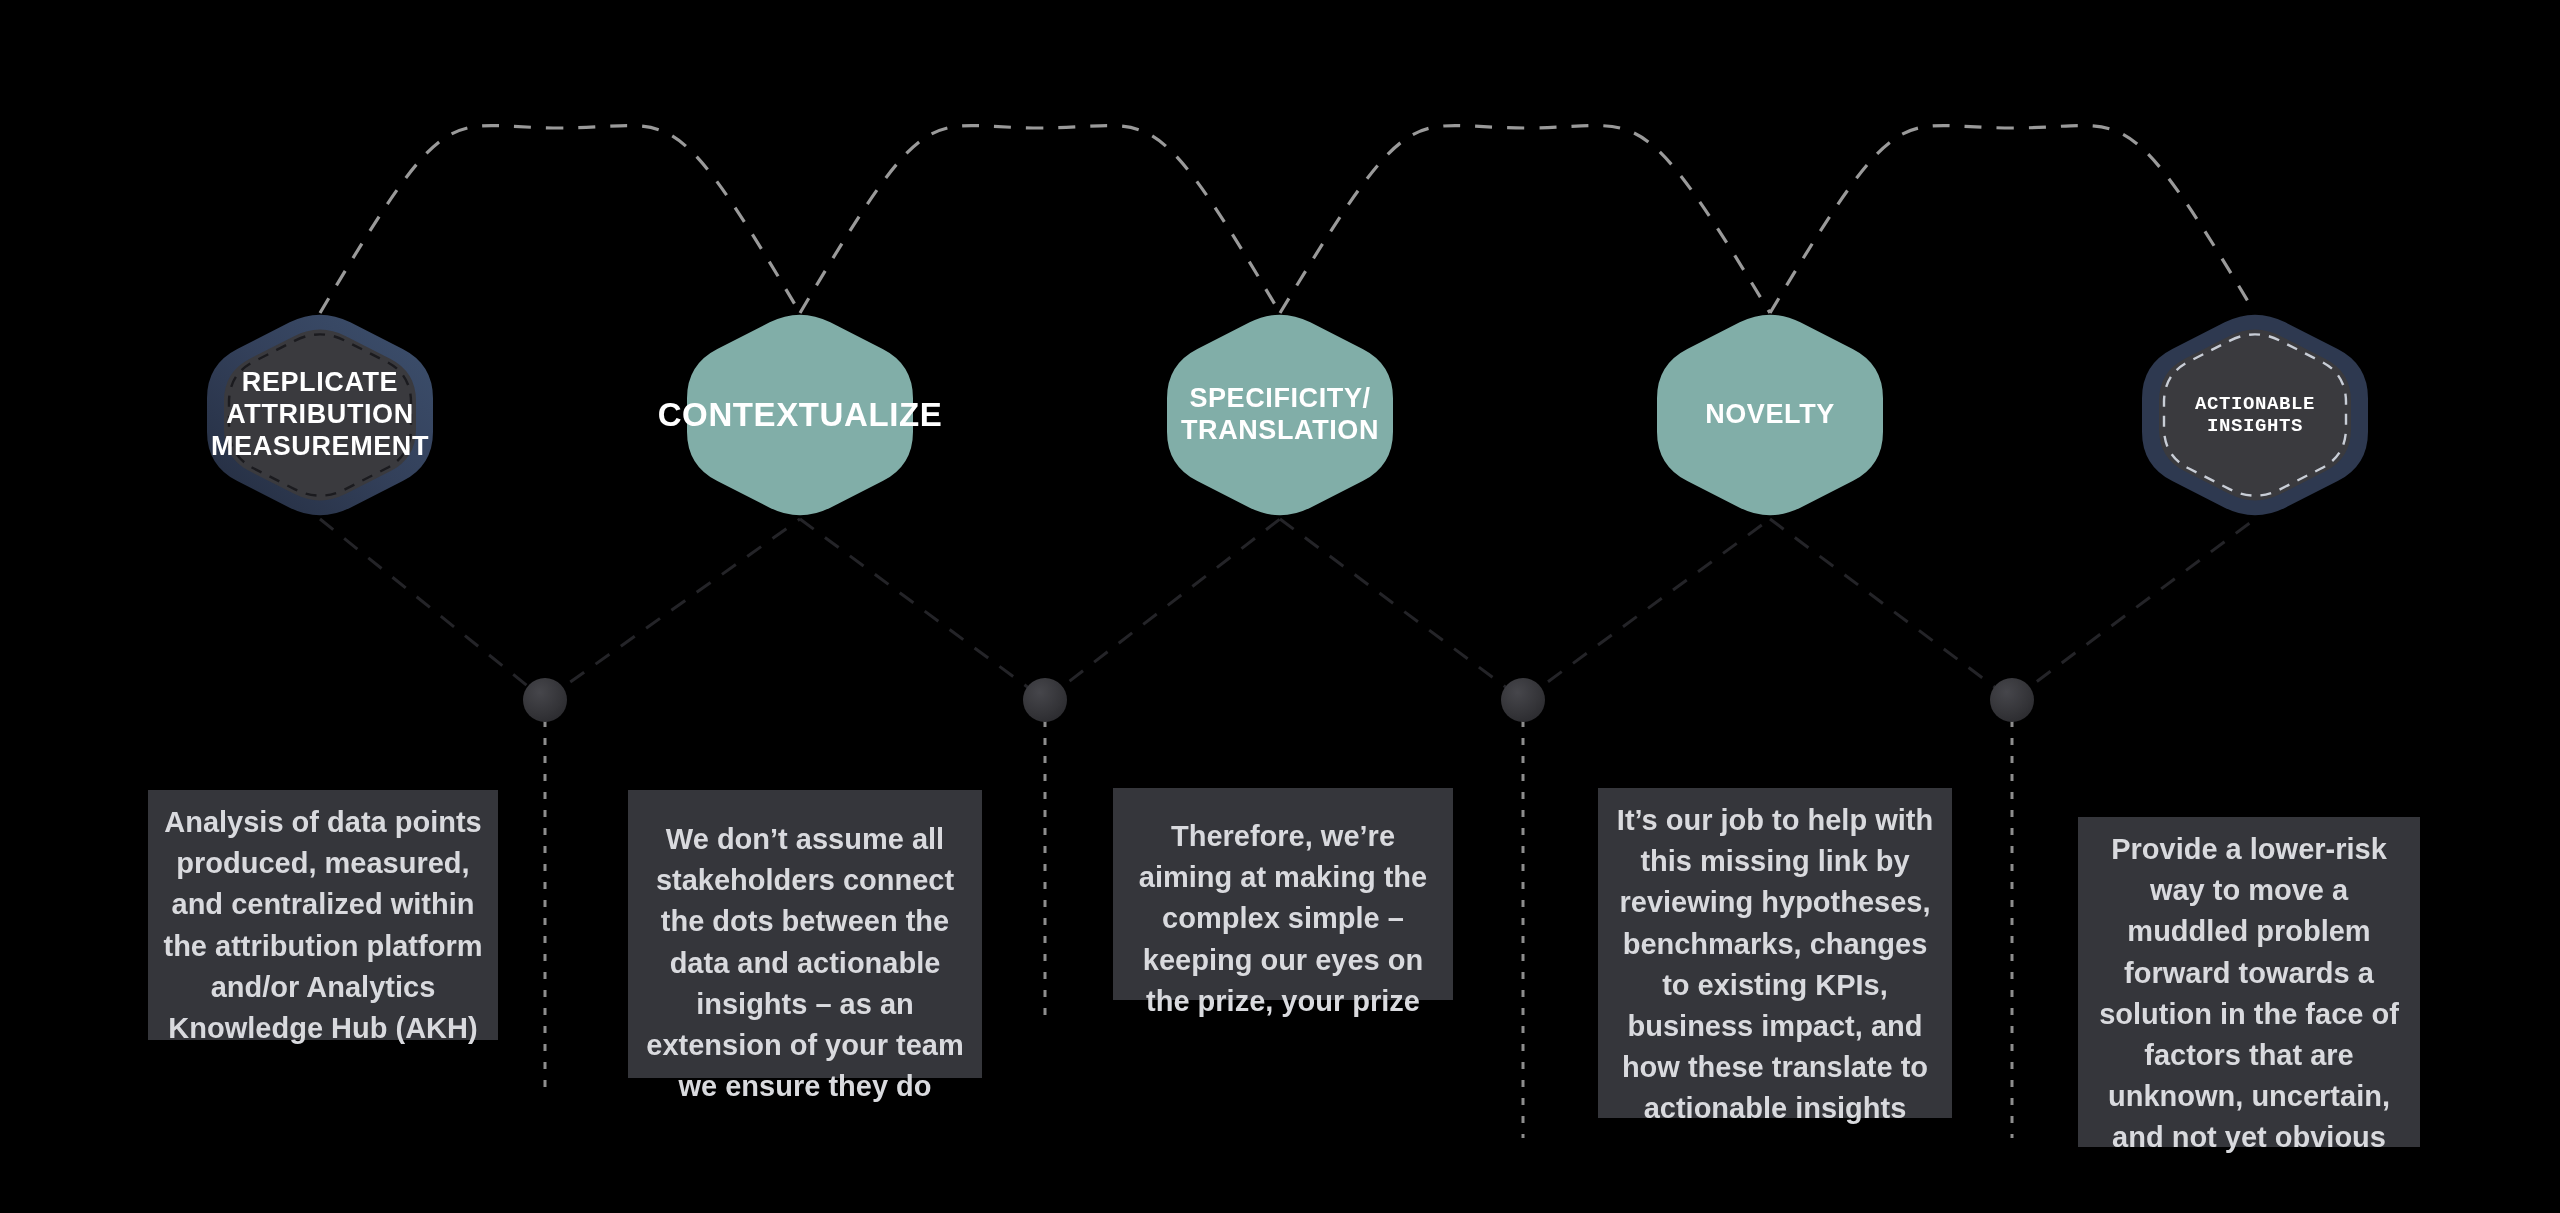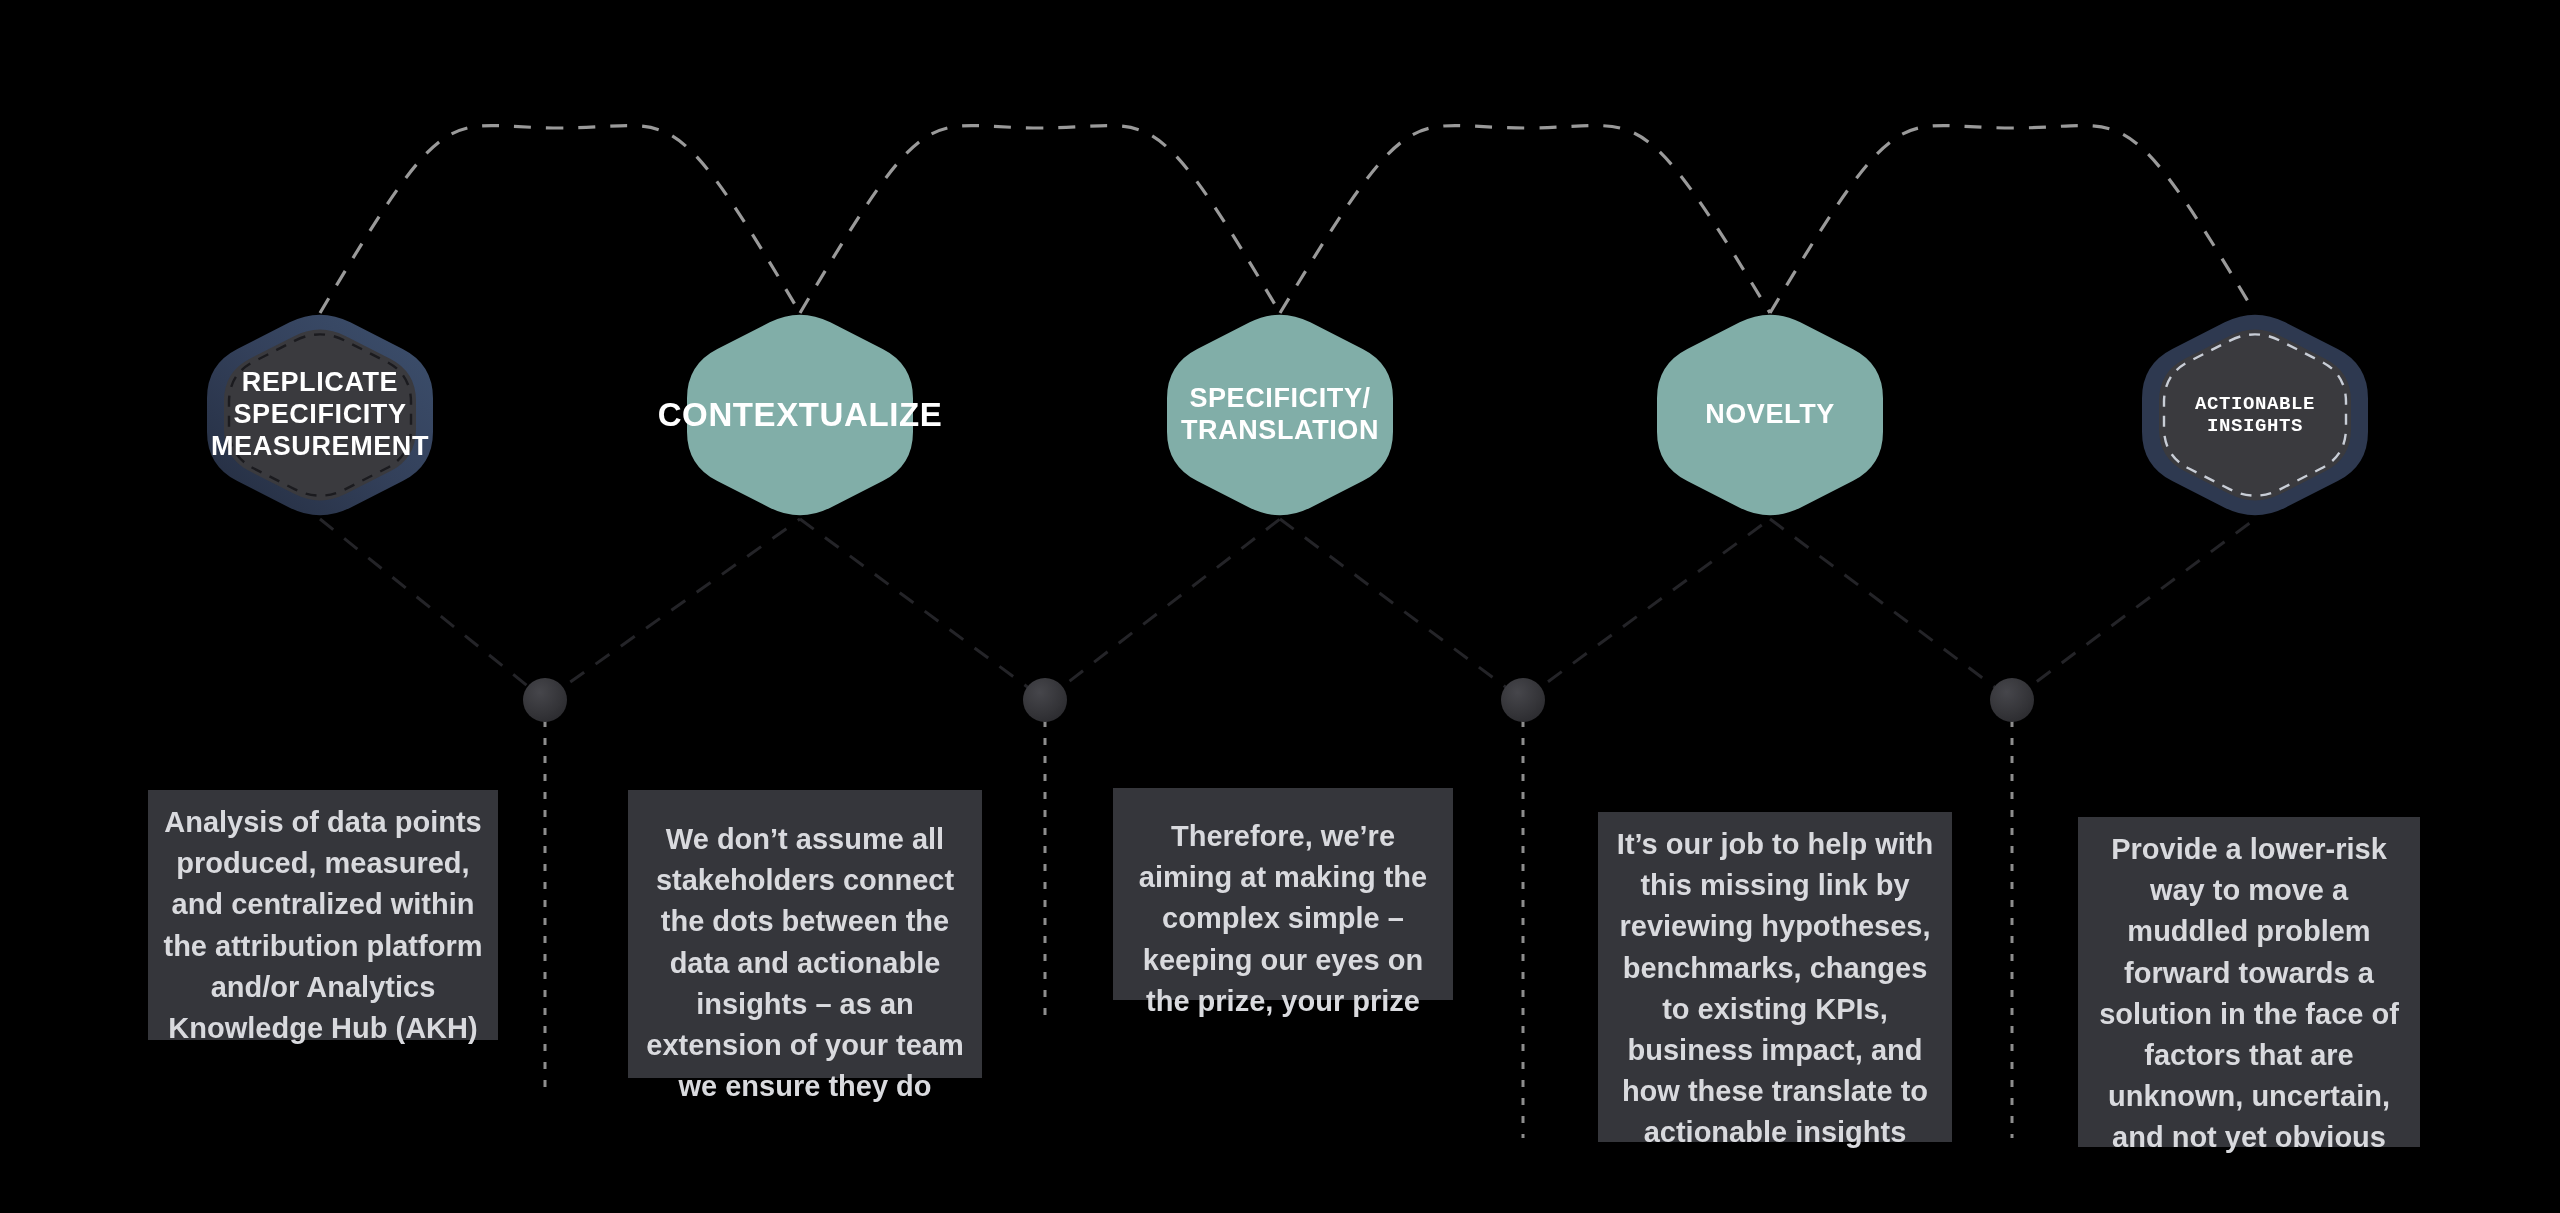--- a/index.html
+++ b/index.html
@@ -73,21 +73,21 @@
               <stop offset="0%" stop-color="#232c3f"></stop>
               <stop offset="50%" stop-color="#33405a"></stop>
               <stop offset="100%" stop-color="#3d506e"></stop>
             </linearGradient>
           </defs>
           <path d="M109.67,37.36 Q140.00,22.00 170.33,37.36 L222.67,63.88 Q253.00,79.24 253.00,113.24 L253.00,146.76 Q253.00,180.76 222.67,196.12 L170.33,222.64 Q140.00,238.00 109.67,222.64 L57.33,196.12 Q27.00,180.76 27.00,146.76 L27.00,113.24 Q27.00,79.24 57.33,63.88 Z" fill="url(#navyGrad)"></path>
           <path d="M114.14,51.13 Q140.00,38.00 165.86,51.13 L210.14,73.63 Q236.00,86.76 236.00,115.76 L236.00,144.24 Q236.00,173.24 210.14,186.37 L165.86,208.87 Q140.00,222.00 114.14,208.87 L69.86,186.37 Q44.00,173.24 44.00,144.24 L44.00,115.76 Q44.00,86.76 69.86,73.63 Z" fill="#3a3a3e"></path>
           <path d="M115.02,55.66 Q140.00,43.00 164.98,55.66 L206.02,76.45 Q231.00,89.11 231.00,117.11 L231.00,142.89 Q231.00,170.89 206.02,183.55 L164.98,204.34 Q140.00,217.00 115.02,204.34 L73.98,183.55 Q49.00,170.89 49.00,142.89 L49.00,117.11 Q49.00,89.11 73.98,76.45 Z" fill="none" stroke="#1b1b1f" stroke-width="2.4" stroke-dasharray="11 9"></path>
         </svg>
         <div class="hex-label" style="font-size: 27px;">REPLICATE
-SPECIFICITY
+ATTRIBUTION
 MEASUREMENT</div>
       </div>
       <div class="hex-wrap" style="left: 660px; top: 285px; width: 280px; height: 260px;">
         <svg class="hex-svg" viewBox="0 0 280 260">
           <path d="M109.67,37.36 Q140.00,22.00 170.33,37.36 L222.67,63.88 Q253.00,79.24 253.00,113.24 L253.00,146.76 Q253.00,180.76 222.67,196.12 L170.33,222.64 Q140.00,238.00 109.67,222.64 L57.33,196.12 Q27.00,180.76 27.00,146.76 L27.00,113.24 Q27.00,79.24 57.33,63.88 Z" fill="#81aea8"></path>
         </svg>
         <div class="hex-label" style="font-size: 33px;">CONTEXTUALIZE</div>
       </div>
       <div class="hex-wrap" style="left: 1140px; top: 285px; width: 280px; height: 260px;">
         <svg class="hex-svg" viewBox="0 0 280 260">
@@ -123,21 +123,21 @@
   <div id="card-layer">
       <div class="card" style="left: 148px; top: 790px; width: 350px; height: 250px; font-size: 29px; line-height: 1.42; padding: 12px 10px;">
         <p>Analysis of data points produced, measured, and centralized within the attribution platform and/or Analytics Knowledge Hub (AKH)</p>
       </div>
       <div class="card" style="left: 628px; top: 790px; width: 354px; height: 288px; font-size: 29px; line-height: 1.42; padding: 29px 10px;">
         <p>We don’t assume all stakeholders connect the dots between the data and actionable insights – as an extension of your team we ensure they do</p>
       </div>
       <div class="card" style="left: 1113px; top: 788px; width: 340px; height: 212px; font-size: 29px; line-height: 1.42; padding: 28px 10px;">
         <p>Therefore, we’re aiming at making the complex simple – keeping our eyes on the prize, your prize</p>
       </div>
-      <div class="card" style="left: 1598px; top: 812px; width: 354px; height: 330px; font-size: 29px; line-height: 1.42; padding: 12px 10px;">
+      <div class="card" style="left: 1598px; top: 788px; width: 354px; height: 330px; font-size: 29px; line-height: 1.42; padding: 12px 10px;">
         <p>It’s our job to help with this missing link by reviewing hypotheses, benchmarks,  changes to existing KPIs, business impact, and how these translate to actionable insights</p>
       </div>
       <div class="card" style="left: 2078px; top: 817px; width: 342px; height: 330px; font-size: 29px; line-height: 1.42; padding: 12px 10px;">
         <p>Provide a lower-risk way to move a muddled problem forward towards a solution in the face of factors that are unknown, uncertain, and not yet obvious</p>
       </div>
     </div>
 
 </div>
 
 </body></html>

